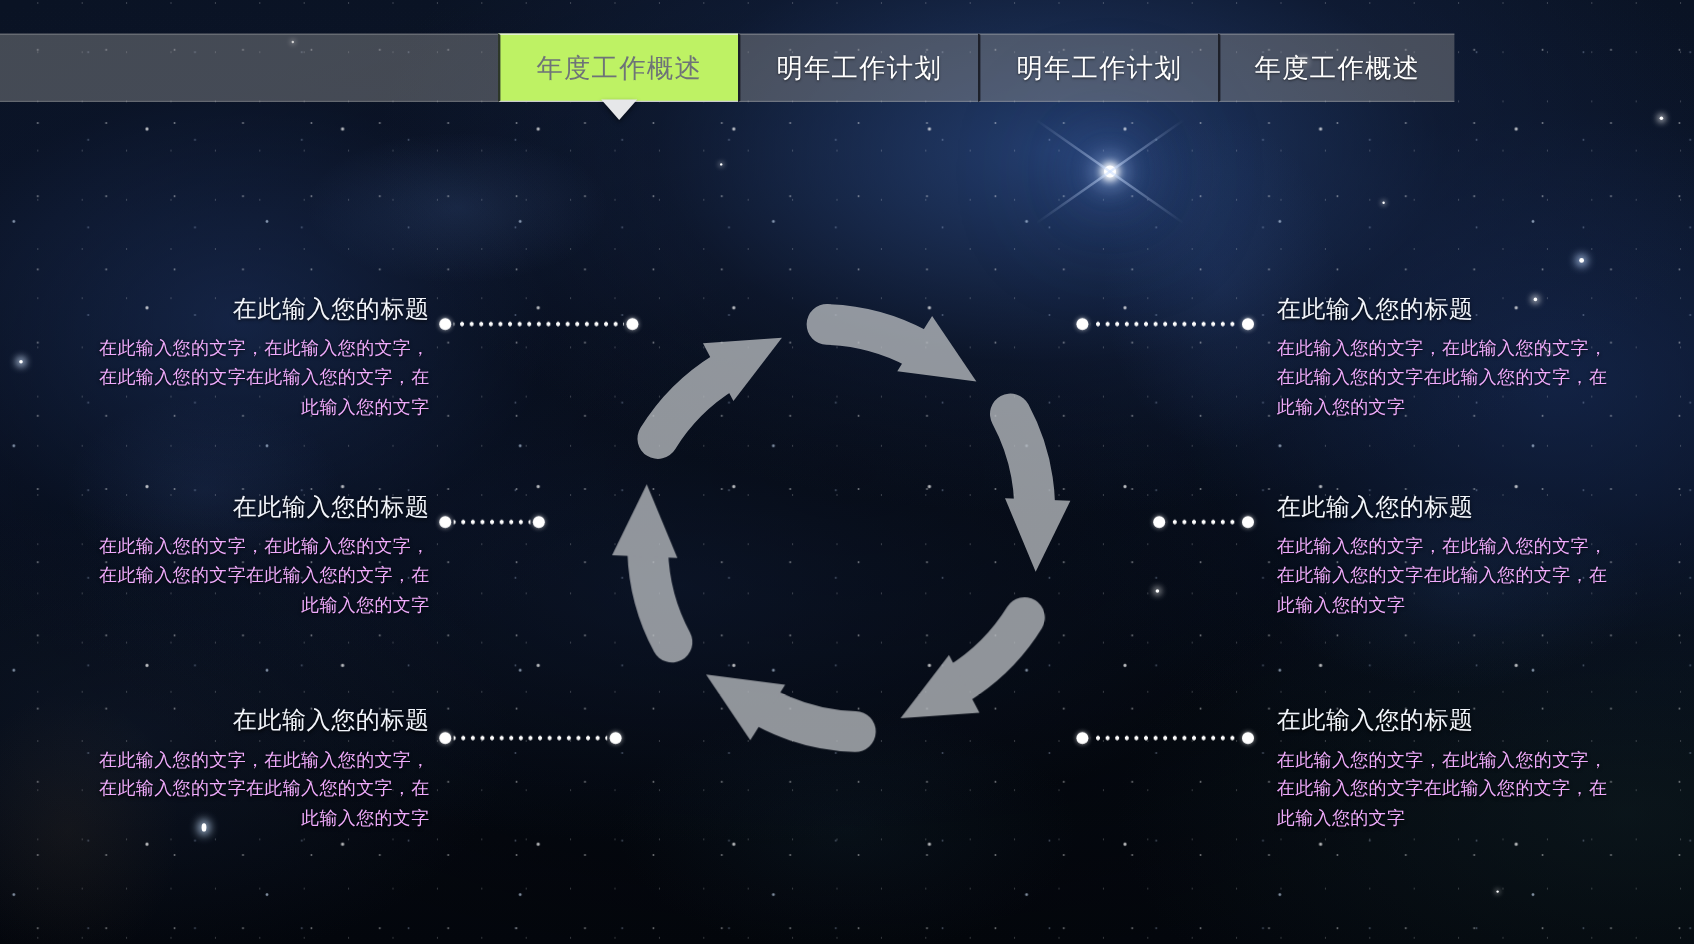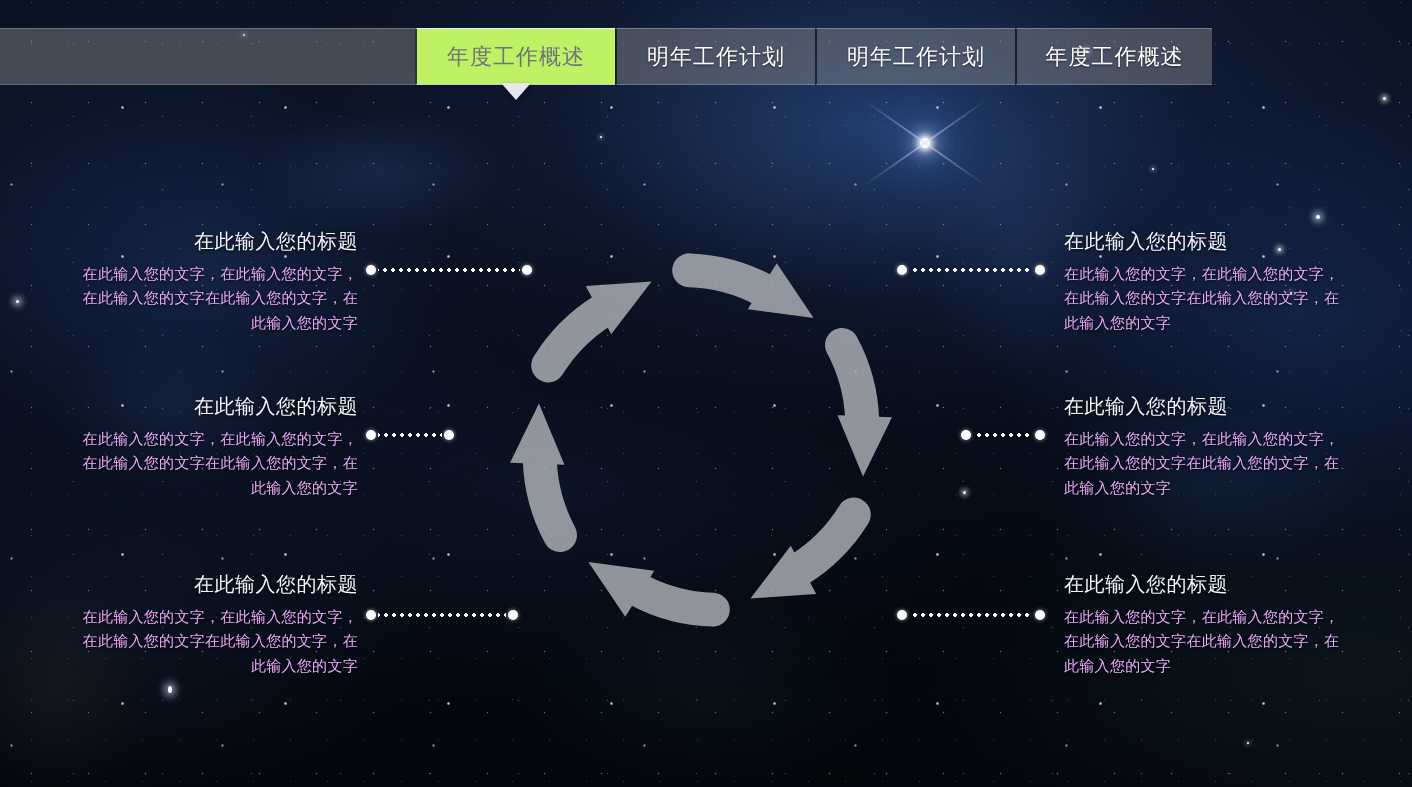--- a/index.html
+++ b/index.html
@@ -147,20 +147,21 @@
     width:510px; height:510px;
     z-index:5;
   }
   #cycle svg { display:block; width:510px; height:510px; }
 
   
   .txt {
     position:absolute;
     width:290px;
     z-index:10;
+    margin-top:17px;
   }
   .txt .t-title {
     font-size:20px;
     color:#f2f5fb;
     line-height:1.3;
     margin-bottom:8px;
     letter-spacing:0.5px;
     text-shadow:0 1px 3px rgba(0,0,0,0.85);
   }
   .txt .t-body {

